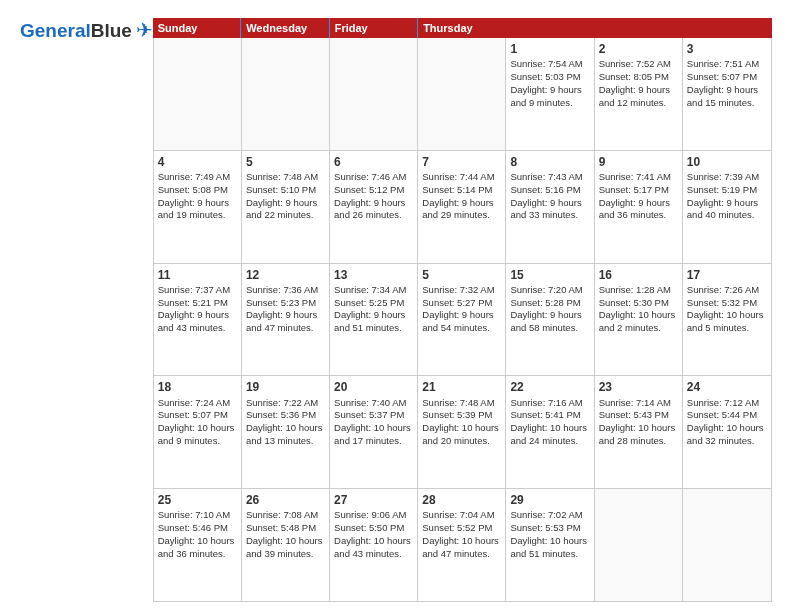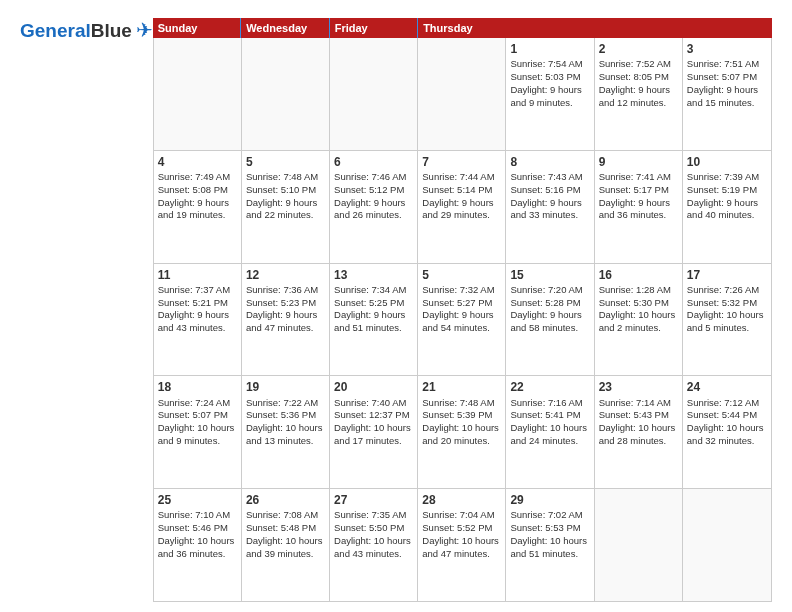--- a/index.html
+++ b/index.html
@@ -257,21 +257,21 @@
           <div class="cal-cell">
             <span class="day-num">19</span>
             <div>Sunrise: 7:22 AM</div>
             <div>Sunset: 5:36 PM</div>
             <div>Daylight: 10 hours</div>
             <div>and 13 minutes.</div>
           </div>
           <div class="cal-cell">
             <span class="day-num">20</span>
             <div>Sunrise: 7:40 AM</div>
-            <div>Sunset: 12:37 PM</div>
+            <div>Sunset: 5:37 PM</div>
             <div>Daylight: 10 hours</div>
             <div>and 17 minutes.</div>
           </div>
           <div class="cal-cell">
             <span class="day-num">21</span>
             <div>Sunrise: 7:48 AM</div>
             <div>Sunset: 5:39 PM</div>
             <div>Daylight: 10 hours</div>
             <div>and 20 minutes.</div>
           </div>
@@ -307,21 +307,21 @@
           </div>
           <div class="cal-cell">
             <span class="day-num">26</span>
             <div>Sunrise: 7:08 AM</div>
             <div>Sunset: 5:48 PM</div>
             <div>Daylight: 10 hours</div>
             <div>and 39 minutes.</div>
           </div>
           <div class="cal-cell">
             <span class="day-num">27</span>
-            <div>Sunrise: 7:35 AM</div>
+            <div>Sunrise: 9:06 AM</div>
             <div>Sunset: 5:50 PM</div>
             <div>Daylight: 10 hours</div>
             <div>and 43 minutes.</div>
           </div>
           <div class="cal-cell">
             <span class="day-num">28</span>
             <div>Sunrise: 7:04 AM</div>
             <div>Sunset: 5:52 PM</div>
             <div>Daylight: 10 hours</div>
             <div>and 47 minutes.</div>

